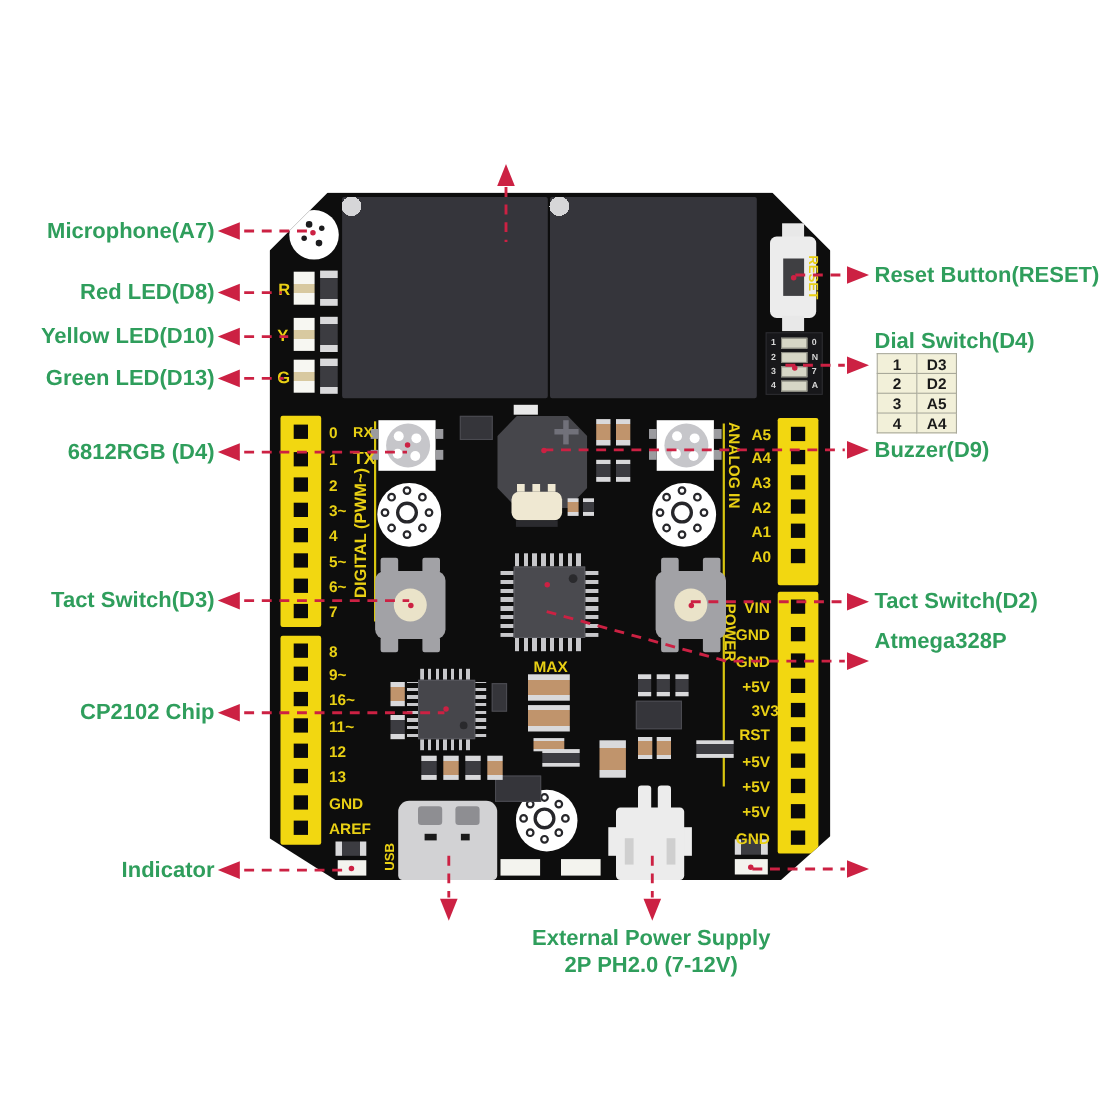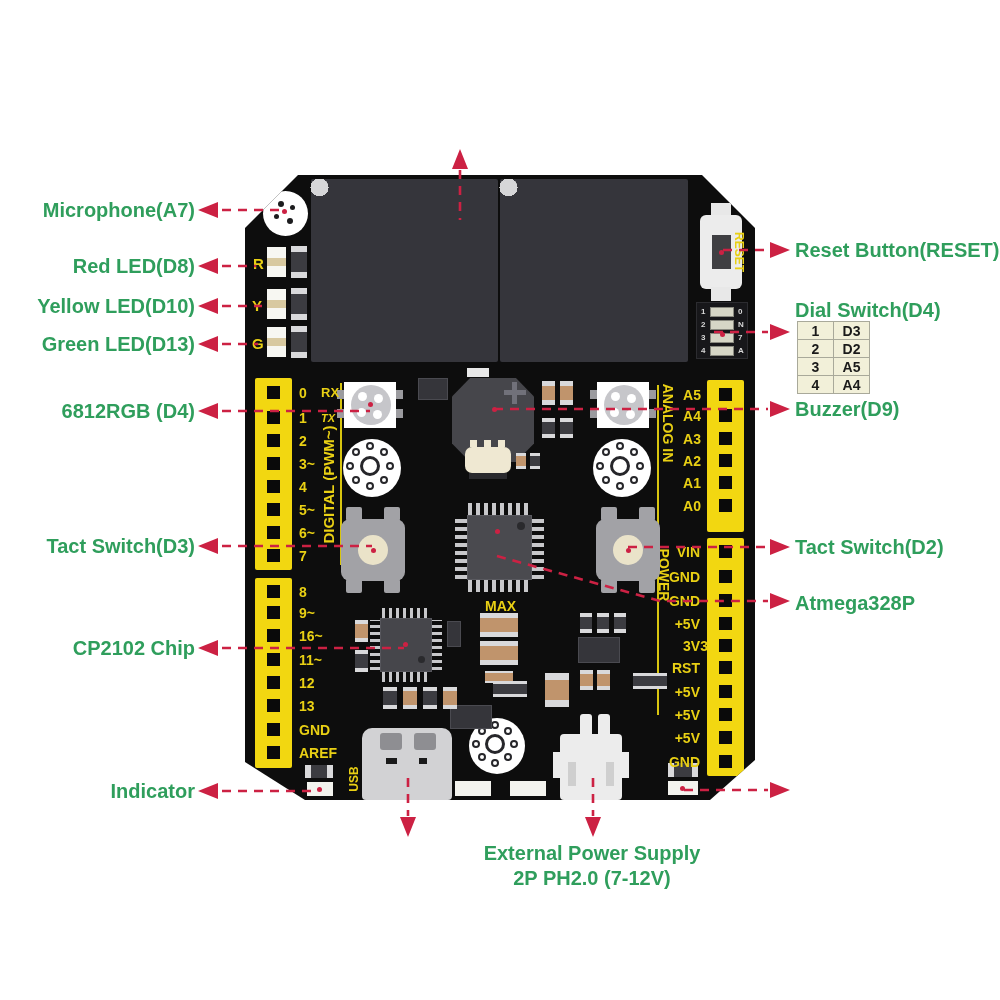--- a/index.html
+++ b/index.html
@@ -431,21 +431,21 @@
       <div class="pin" style="left:395px;top:485px;width:60px;text-align:right;">RST</div>
       <div class="hole" style="left:474px;top:510px;"></div>
       <div class="pin" style="left:395px;top:509px;width:60px;text-align:right;">+5V</div>
       <div class="hole" style="left:474px;top:533px;"></div>
       <div class="pin" style="left:395px;top:532px;width:60px;text-align:right;">+5V</div>
       <div class="hole" style="left:474px;top:556px;"></div>
       <div class="pin" style="left:395px;top:555px;width:60px;text-align:right;">+5V</div>
       <div class="hole" style="left:474px;top:580px;"></div>
       <div class="pin" style="left:395px;top:579px;width:60px;text-align:right;">GND</div>
       <div class="pin" style="left:76px;top:210px;font-size:13px;">RX</div>
-      <div class="pin" style="left:76px;top:235px;font-size:11px;font-style:italic;">TX</div>
+      <div class="pin" style="left:76px;top:235px;font-size:16px;">TX</div>
       <div class="ic" style="left:173px;top:203px;width:30px;height:22px;"></div>
       <div class="cap" style="left:297px;top:206px;width:13px;height:24px;"></div>
       <div class="cap" style="left:315px;top:206px;width:13px;height:24px;"></div>
       <div class="res" style="left:297px;top:243px;width:13px;height:20px;"></div>
       <div class="res" style="left:315px;top:243px;width:13px;height:20px;"></div>
       <div class="cap" style="left:271px;top:278px;width:10px;height:16px;"></div>
       <div class="res" style="left:285px;top:278px;width:10px;height:16px;"></div>
       <div class="cap" style="left:235px;top:438px;width:38px;height:24px;"></div>
       <div class="cap" style="left:235px;top:466px;width:38px;height:24px;"></div>
       <div class="cap" style="left:240px;top:496px;width:28px;height:12px;"></div>
@@ -494,21 +494,21 @@
   <div class="lbl rt" style="right:805px;top:295px;">Yellow LED(D10)</div>
   <div class="lbl rt" style="right:805px;top:333px;">Green LED(D13)</div>
   <div class="lbl rt" style="right:805px;top:400px;">6812RGB (D4)</div>
   <div class="lbl rt" style="right:805px;top:535px;">Tact Switch(D3)</div>
   <div class="lbl rt" style="right:805px;top:637px;">CP2102 Chip</div>
   <div class="lbl rt" style="right:805px;top:780px;">Indicator</div>
   <div class="lbl" style="left:795px;top:239px;">Reset Button(RESET)</div>
   <div class="lbl" style="left:795px;top:299px;">Dial Switch(D4)</div>
   <div class="lbl" style="left:795px;top:398px;">Buzzer(D9)</div>
   <div class="lbl" style="left:795px;top:536px;">Tact Switch(D2)</div>
-  <div class="lbl" style="left:795px;top:592px;">Atmega328P</div>
+  <div class="lbl" style="left:795px;top:572px;">Atmega328P</div>
   <div class="lbl ctr" style="left:592px;top:841px;transform:translateX(-50%);line-height:25px;">
     <span>External Power Supply</span><br>
     <span>2P PH2.0 (7-12V)</span>
   </div>
 
   <svg class="arrows" width="1000" height="1000" viewBox="0 0 1000 1000">
     <g stroke="#cc2143" stroke-width="2.6" stroke-dasharray="9 7" fill="none">
       <line x1="460" y1="170" x2="460" y2="220"></line>
       <line x1="222" y1="210" x2="280" y2="210"></line>
       <line x1="222" y1="266" x2="256" y2="266"></line>

